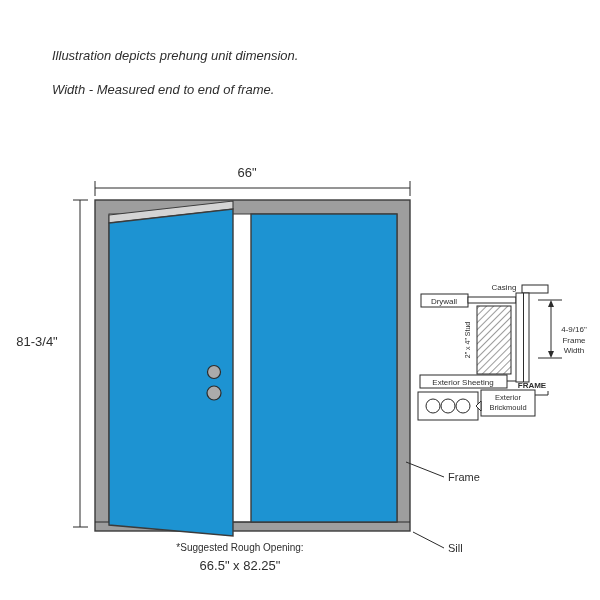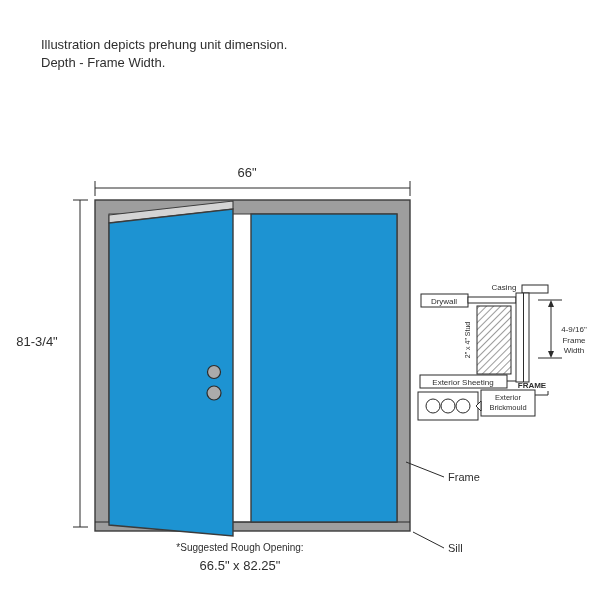--- a/index.html
+++ b/index.html
@@ -1,40 +1,40 @@
 <!DOCTYPE html>
 <html><head>
 <meta charset="utf-8">
 <style>
   html,body{margin:0;padding:0;}
   body{
     width:600px;height:600px;position:relative;background:#ffffff;
     font-family:"Liberation Sans", sans-serif;overflow:hidden;
   }
   .notes{position:absolute;left:40px;top:36px;color:#2e2e2e;font-size:13px;line-height:16.5px;}
-  .note{margin:1px;}
+  .note{margin:12px;font-style:italic;}
   .note-spaced{margin-top:17px;}
   svg{position:absolute;left:0;top:0;}
   svg text{font-family:"Liberation Sans", sans-serif;fill:#2e2e2e;}
   .t13{font-size:13px;}
   .t11{font-size:11px;}
   .t10{font-size:10px;}
   .t8{font-size:8px;}
   .t75{font-size:7.5px;}
   .t7{font-size:7px;}
   .bold{font-weight:bold;}
   .ln{stroke:#2b2b2b;stroke-width:1;fill:none;}
   .box{fill:#ffffff;stroke:#2b2b2b;stroke-width:1;}
 </style>
 </head>
 <body>
 
 <div class="notes">
   <p class="note">Illustration depicts prehung unit dimension.</p>
-  <p class="note">Depth - Frame Width.</p>
+  <p class="note note-spaced">Width - Measured end to end of frame.</p>
 </div>
 
 <svg width="600" height="600" viewBox="0 0 600 600">
   <defs>
     <pattern id="hatch" width="5" height="5" patternUnits="userSpaceOnUse" patternTransform="rotate(45)">
       <rect width="5" height="5" fill="#ffffff"></rect>
       <line x1="0" y1="0" x2="0" y2="5" stroke="#4a4a4a" stroke-width="1.1"></line>
     </pattern>
   </defs>
 

